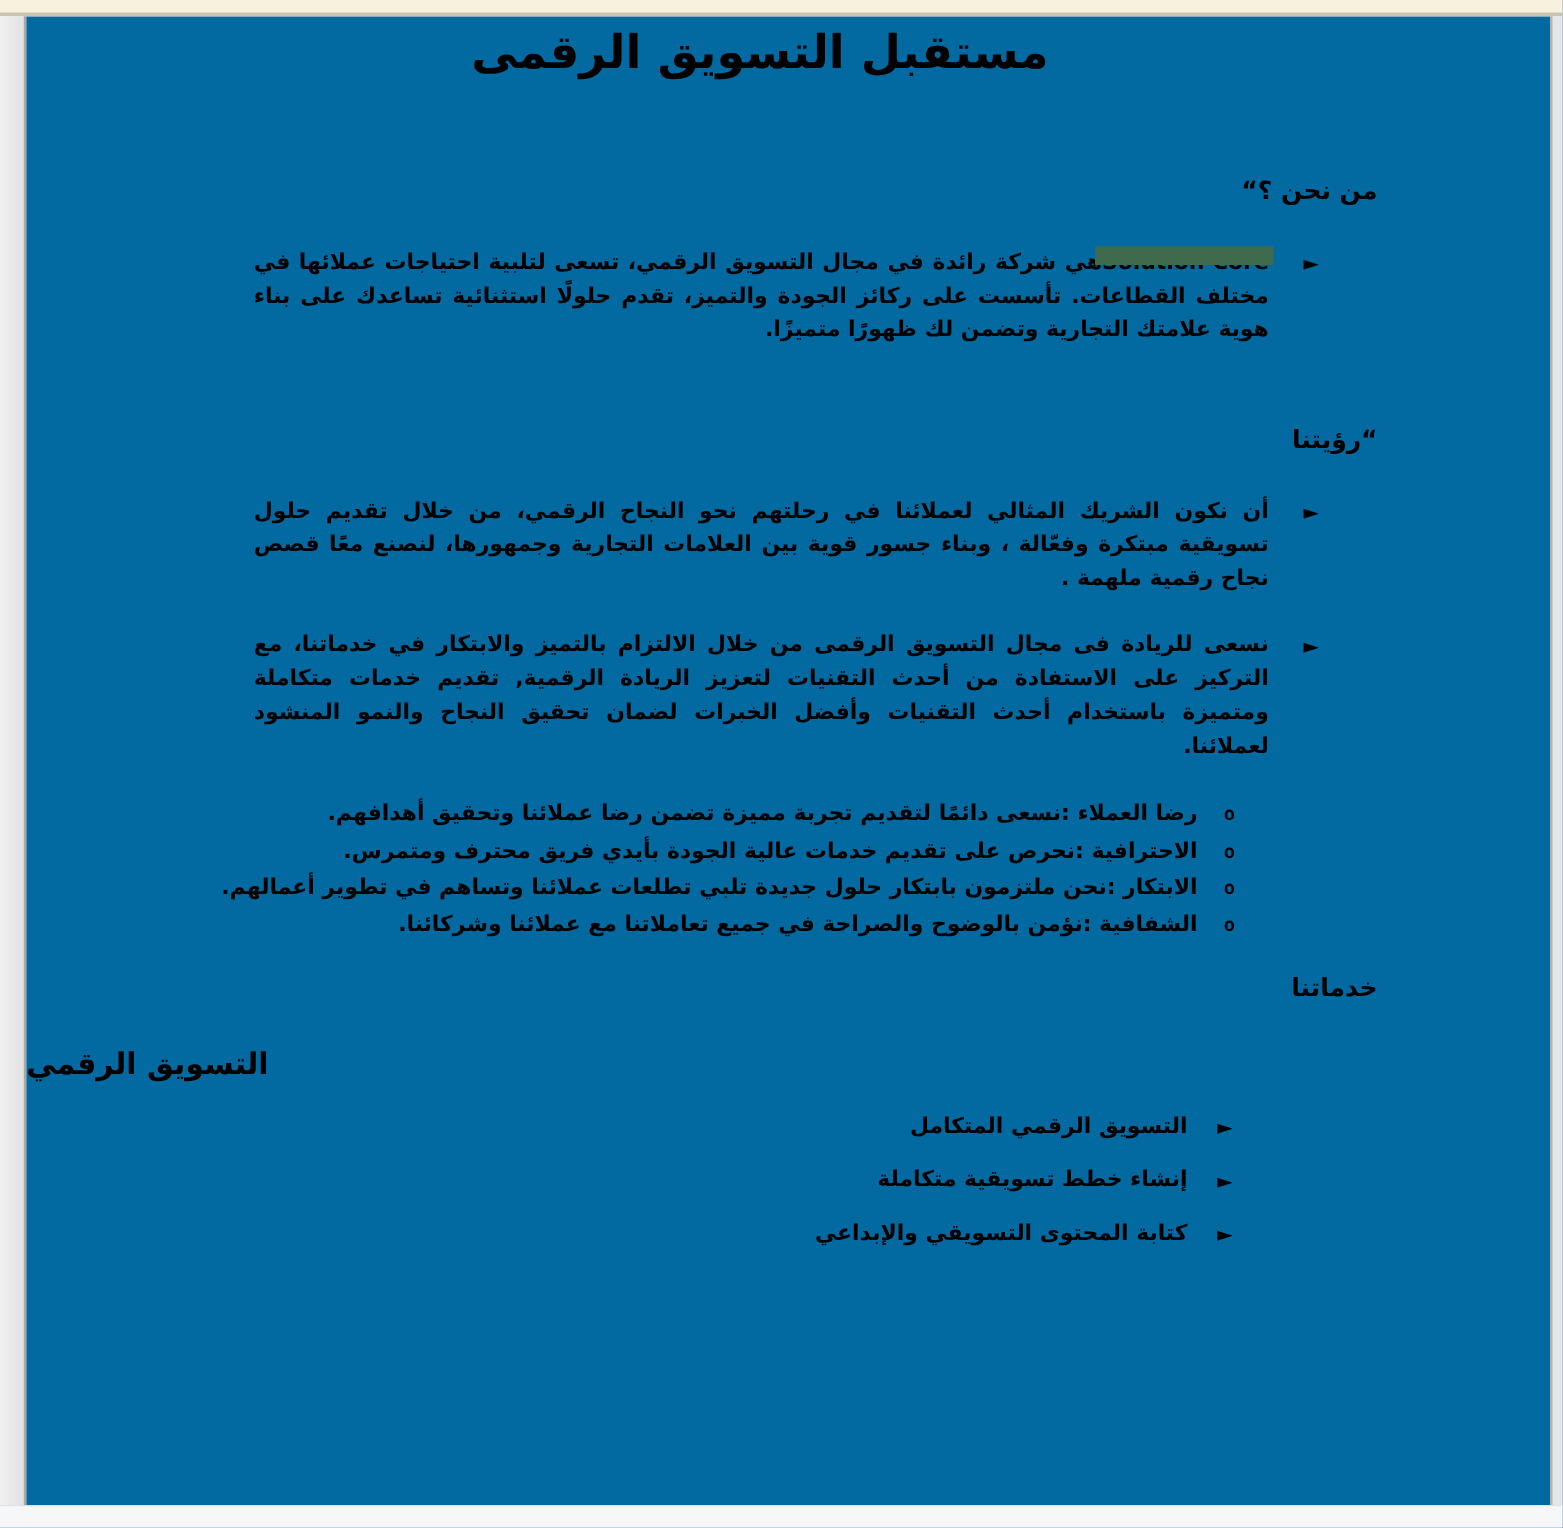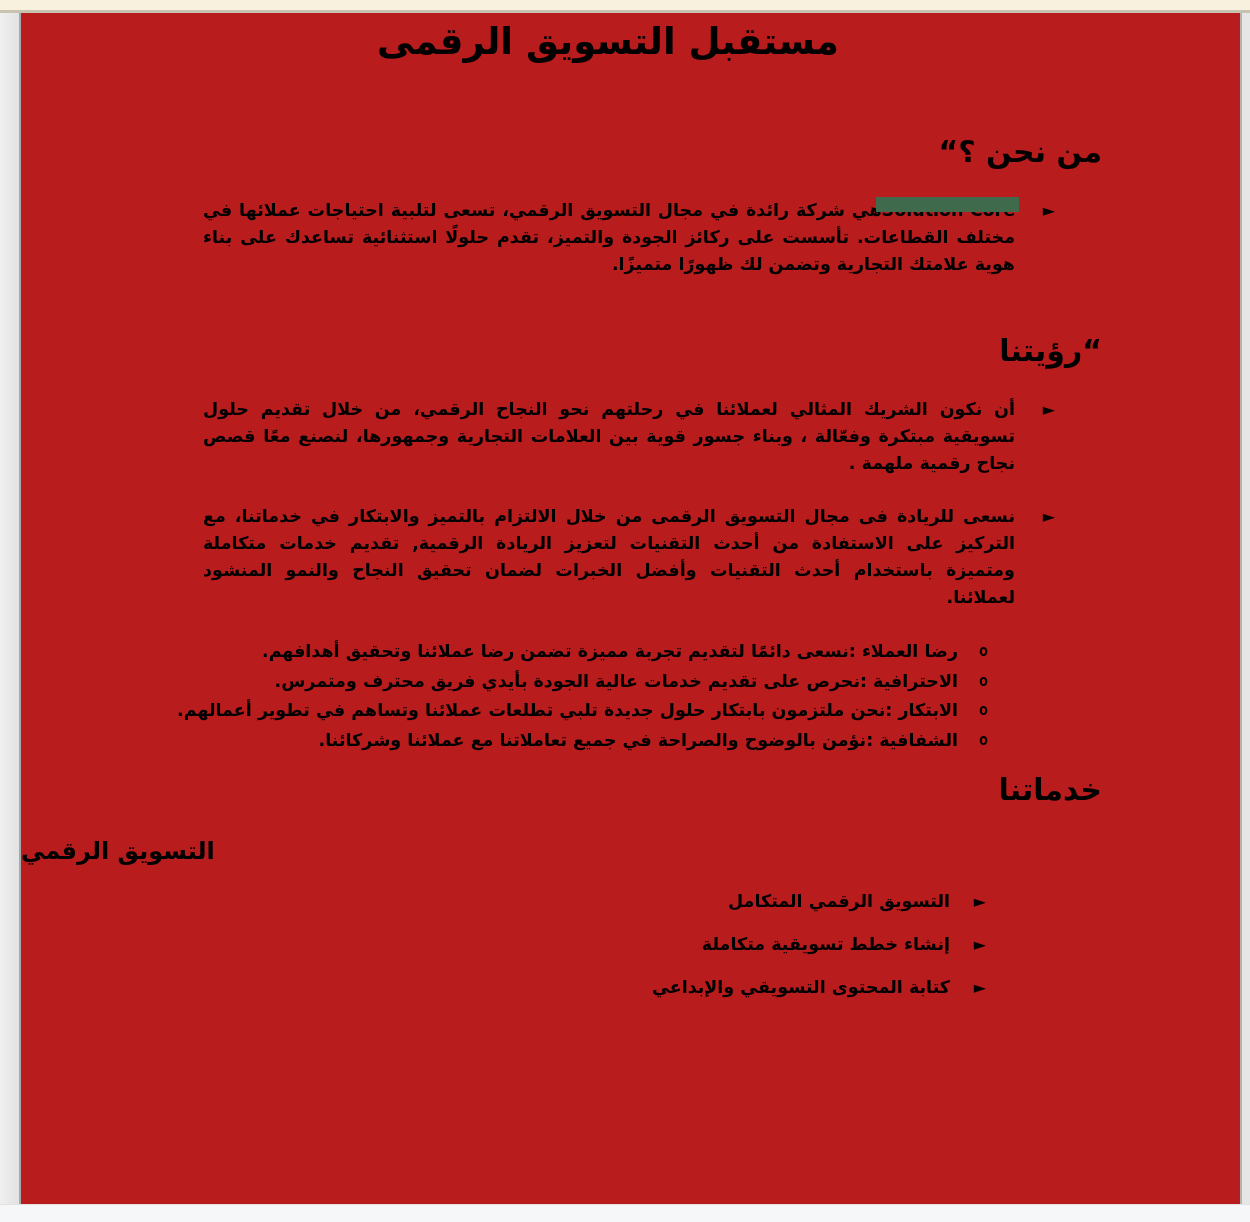--- a/index.html
+++ b/index.html
@@ -25,28 +25,28 @@
     position:absolute;top:13px;right:0;bottom:17px;width:8px;
     background:#E6E6E6;border-left:2px solid #B3B3B3;z-index:4;
   }
   .bottom-strip{
     position:absolute;left:0;right:0;bottom:0;height:17px;
     background:#F6F7F8;border-top:1px solid #E2E2E2;z-index:4;
   }
   
   .page{
     position:absolute;top:13px;left:21px;right:10px;bottom:17px;
-    background:#b91c1c;direction:rtl;overflow:hidden;z-index:1;
+    background:#0369a1;direction:rtl;overflow:hidden;z-index:1;
   }
   .doc-title{
     margin:6px 0 0;padding:0 0 0 0;padding-right:45px;
     font-size:37px;line-height:46px;text-align:center;font-weight:bold;
   }
   h2{
-    margin:0 138px 0 0;font-size:30px;line-height:38px;
+    margin:0 138px 0 0;font-size:20px;line-height:38px;
     text-align:right;font-weight:bold;
   }
   .h-about{margin-top:68px;}
   .h-vision{margin-top:54px;}
   .h-mission{margin-top:66px;}
   .h-values{margin-top:64px;}
   .h-services{margin-top:16px;}
   .h3-digital{
     margin:27px 248px 0 0;font-size:24px;line-height:30px;
     text-align:left;font-weight:bold;

